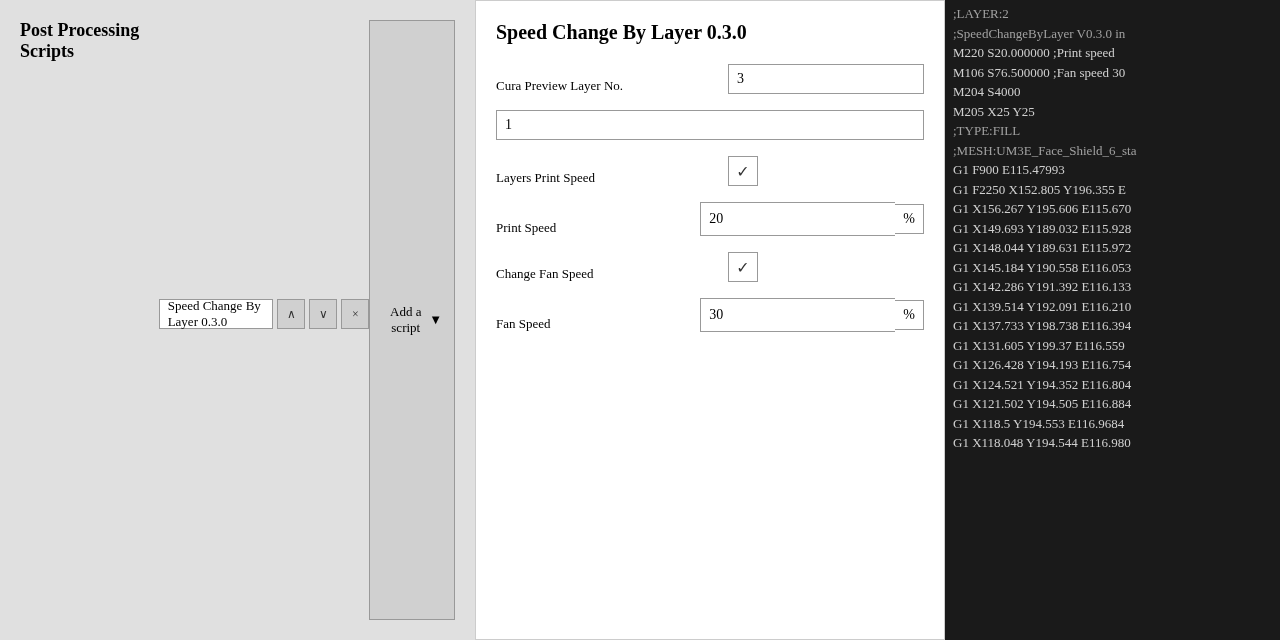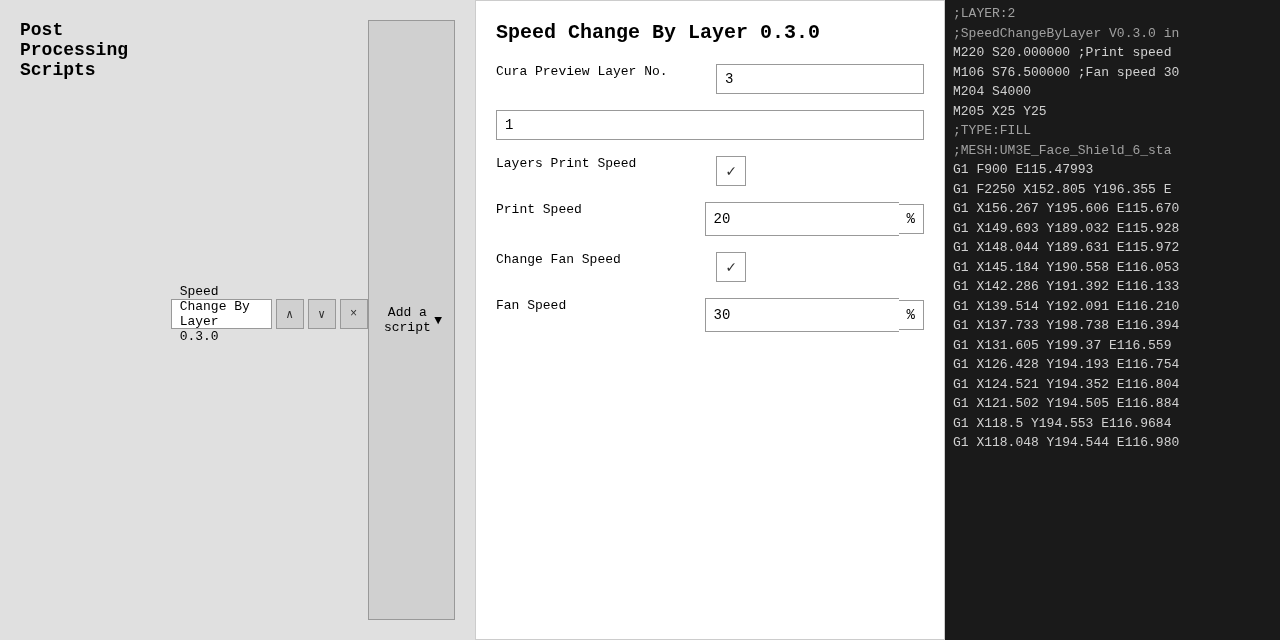--- a/index.html
+++ b/index.html
@@ -1,19 +1,19 @@
 <!DOCTYPE html>
 <html><head>
   <meta charset="utf-8">
   <style>
     * {
       box-sizing: border-box;
       margin: 0;
       padding: 0;
-      font-family: Liberation Mono, monospace;
+      font-family: Liberation Serif, serif;
     }
 
     body {
       width: 1280px;
       height: 640px;
       overflow: hidden;
       display: flex;
       flex-direction: row;
       background: #e0e0e0;
     }
@@ -92,22 +92,23 @@
 
     .script-title {
       font-size: 20px;
       font-weight: bold;
       margin-bottom: 20px;
       color: #000;
     }
 
     .form-row {
       display: flex;
-      align-items: flex-start;
+      align-items: flex-end;
       margin-bottom: 16px;
+      gap: 12px;
     }
 
     .form-label {
       width: 220px;
       font-size: 13px;
       color: #000;
       padding-right: 10px;
     }
 
     .form-input {

